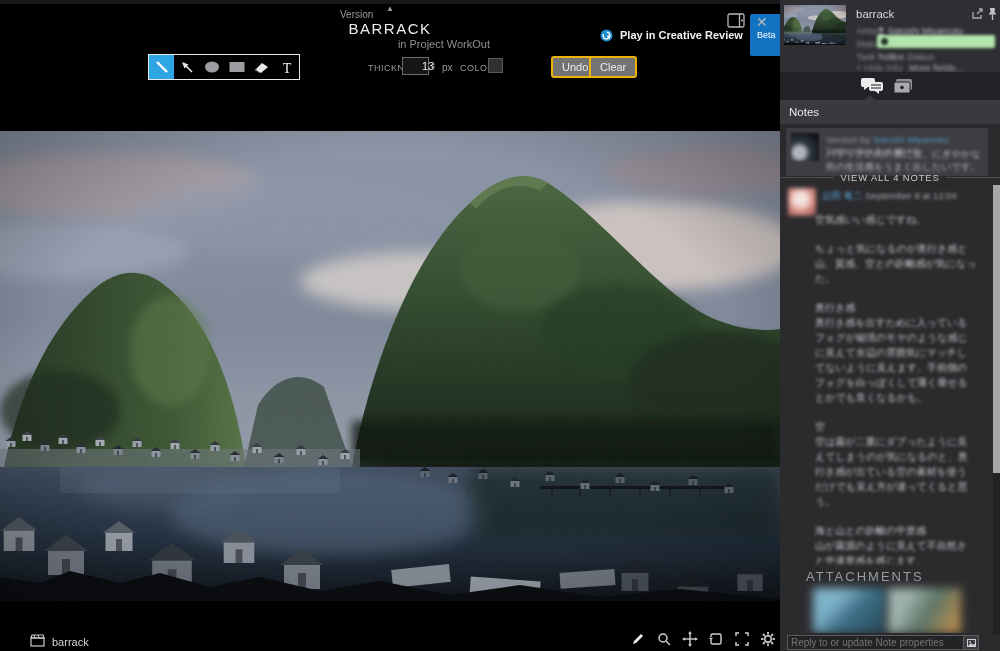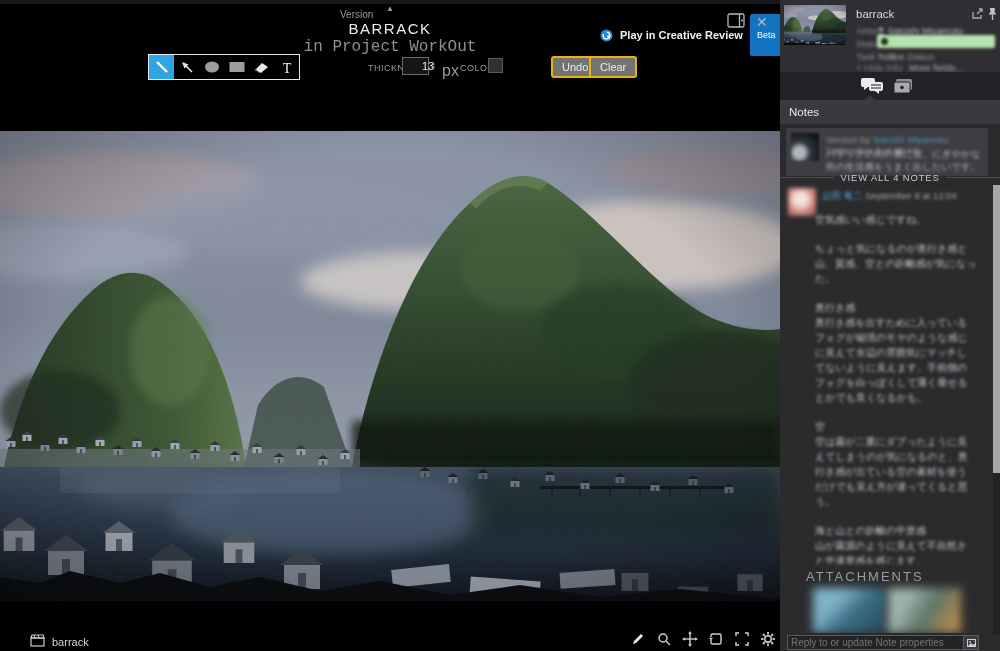--- a/index.html
+++ b/index.html
@@ -6,38 +6,38 @@
   html,body { width:1000px; height:651px; overflow:hidden; background:#000;
     font-family:"Liberation Sans","DejaVu Sans",sans-serif; }
   .abs { position:absolute; }
   #stage { position:relative; width:1000px; height:651px; background:#000; }
   #top-strip { left:0; top:0; width:1000px; height:4px; background:#17171b; }
 
   
   #version-caret { left:382px; top:4px; width:16px; text-align:center; color:#9a9a9e; font-size:8px; }
   #version-label { left:340px; top:9px; width:100px; text-align:left; color:#9a9aa0; font-size:10px; }
   #page-title { left:290px; top:20px; width:200px; text-align:center; color:#ececee; font-size:15px; letter-spacing:1.5px; }
-  #project-label { left:290px; top:38px; width:200px; text-align:center; color:#8f8f94; font-size:16px;font-family:Liberation Mono, monospace; }
+  #project-label { left:290px; top:38px; width:200px; text-align:right; color:#8f8f94; font-size:11px; }
   #play-row { left:600px; top:14px; display:flex; align-items:center; gap:7px; }
   #play-label { color:#f2f2f4; font-size:11px; font-weight:bold; }
   #beta-badge { background:#1173c2; color:#fff; font-size:9px; padding:16px 7px; border-radius:2px; }
   #panel-toggle { left:727px; top:13px; }
   #close-btn { left:756px; top:14px; color:#b9b9bd; font-size:14px; cursor:default; }
 
   
   #tools-box { left:148px; top:54px; height:26px; border:1px solid #e9e9eb; display:flex; }
   .tool { width:25px; height:24px; display:flex; align-items:center; justify-content:center; }
   .tool.sel { background:#2fa6e4; }
   .tb-label { color:#9a9aa0; font-size:9px; letter-spacing:.5px; }
   #thickness-label { left:368px; top:63px; }
   #thickness-box { left:402px; top:57px; width:27px; height:18px; background:#161618; border:1px solid #6e6e72;
      color:#e8e8ea; font-size:11px; display:flex; align-items:center; padding-left:19px; }
   #thickness-arrows { left:430px; top:57px; width:8px; height:18px; display:flex; flex-direction:column;
      justify-content:center; color:#a9a9ad; font-size:6px; line-height:5px; }
-  #px-label { left:442px; top:62px; font-size:16px; color:#9a9aa0; }
+  #px-label { left:442px; top:62px; font-size:10px; color:#9a9aa0; }
   #color-label { left:460px; top:63px; }
   #color-swatch { left:488px; top:58px; width:15px; height:15px; background:#303033; border:1px solid #5b5b5f; }
   .hdr-btn { height:22px; background:#737373; border:2px solid #eab308; border-radius:3px;
      color:#ededef; font-size:11px; display:flex; align-items:center; justify-content:center; padding:0 9px; }
   #undo-btn { left:551px; top:56px; } #clear-btn { left:589px; top:56px; }
 
   
   #canvas { left:0; top:131px; width:780px; height:470px; background:#0a0d12; }
 
   

